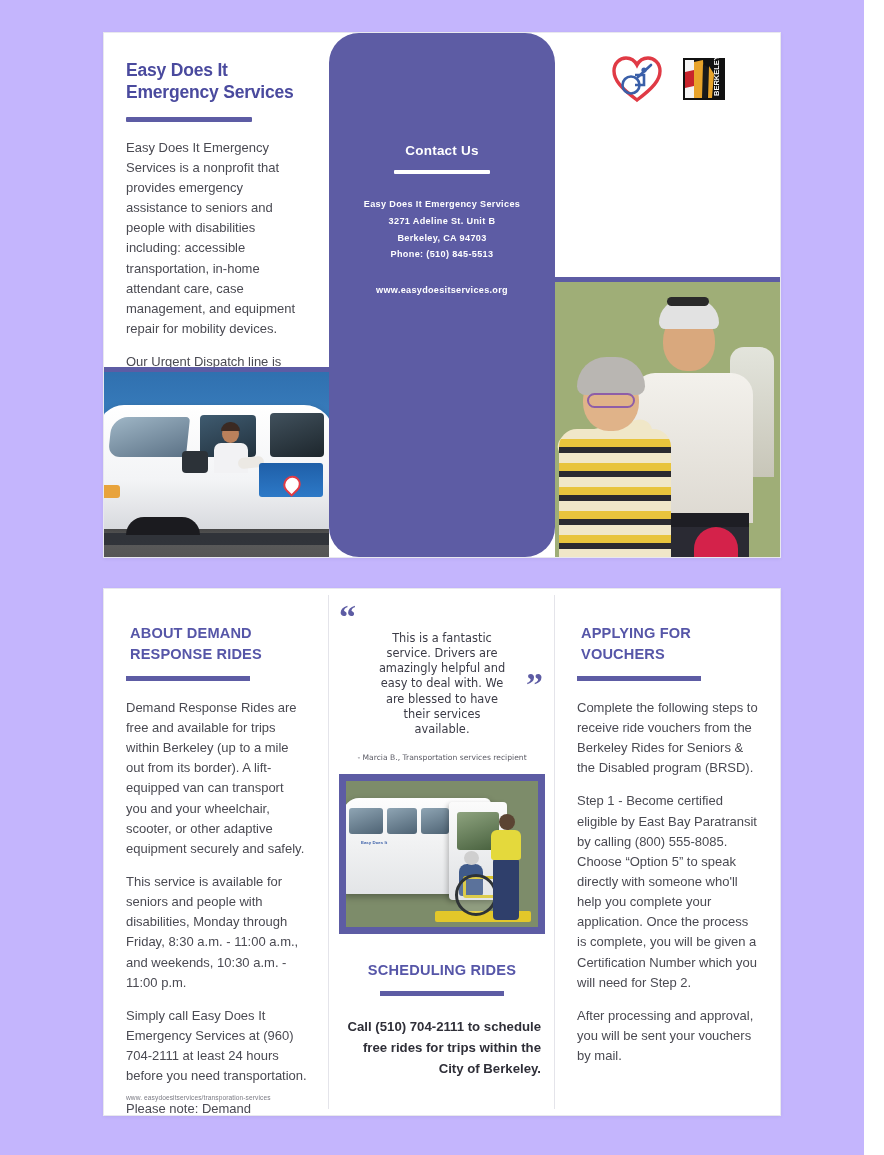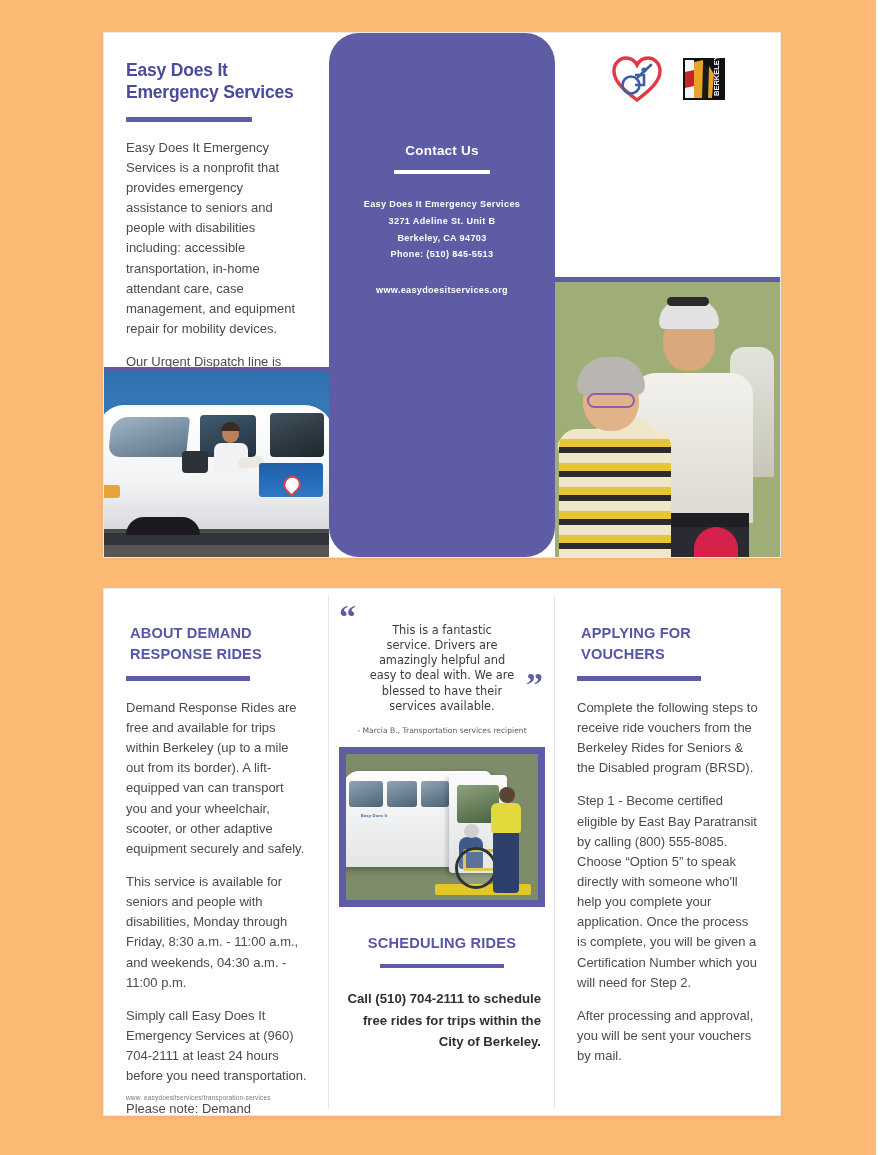--- a/index.html
+++ b/index.html
@@ -11,22 +11,21 @@
     height: 1155px;
     background: #ffffff;
     font-family: "Liberation Sans", sans-serif;
     overflow: hidden;
   }
 
   .doc-viewport {
     position: relative;
     width: 864px;
     height: 1155px;
-    background: #fdba74;
-    padding-left: 12px;
+    background: #c4b5fd;
   }
 
   
   .page {
     position: absolute;
     background: #ffffff;
     box-shadow: 0 0 0 1px #e8e8ee, 0 1px 4px rgba(60,60,80,0.13);
     overflow: hidden;
   }
   #page-front {
@@ -419,21 +418,21 @@
   .quote-mark {
     font-family: "Liberation Serif", serif;
     font-size: 34px;
     line-height: .6;
     color: #5d5ca4;
     font-weight: bold;
   }
   .quote-open  { position: absolute; left: 10px; top: 18px; }
   .quote-close { position: absolute; right: 12px; top: 86px; }
   .quote-text {
-    margin: 8px;
+    margin: 16px;
     text-align: center;
     font-size: 11.4px;
     line-height: 1.33;
     color: #3b3b46;
     padding: 4px 16px 0 16px;
     font-family: "DejaVu Sans", sans-serif;
   }
   .quote-attrib {
     margin: 12px 0 0 0;
     text-align: center;
@@ -716,21 +715,21 @@
     <div class="cols">
 
       <div class="col col-left">
         <div class="pad">
           <h2 class="section-title">
             <span>ABOUT DEMAND</span><br>
             <span>RESPONSE RIDES</span>
           </h2>
           <div class="rule-thin"></div>
           <p class="body">Demand Response Rides are free and available for trips within Berkeley (up to a mile out from its border). A lift-equipped van can transport you and your wheelchair, scooter, or other adaptive equipment securely and safely.</p>
-          <p class="body">This service is available for seniors and people with disabilities, Monday through Friday, 8:30 a.m. - 11:00 a.m., and weekends, 04:30 a.m. - 11:00 p.m.</p>
+          <p class="body">This service is available for seniors and people with disabilities, Monday through Friday, 8:30 a.m. - 11:00 a.m., and weekends, 10:30 a.m. - 11:00 p.m.</p>
           <p class="body">Simply call Easy Does It Emergency Services at (960) 704-2111 at least 24 hours before you need transportation.</p>
           <p class="body">Please note: Demand Response Rides are only available to those with van vouchers, issued by the Berkeley Rides for Seniors &amp; the Disabled program (BRSD). See "Applying for Vouchers" for more information.</p>
         </div>
         <div class="footer-url">www. easydoesitservices/transporation-services</div>
         <div class="divider-v" style="right:0;"></div>
       </div>
 
       <div class="col col-mid">
         <div class="quote-wrap">
           <span class="quote-mark quote-open">“</span>

